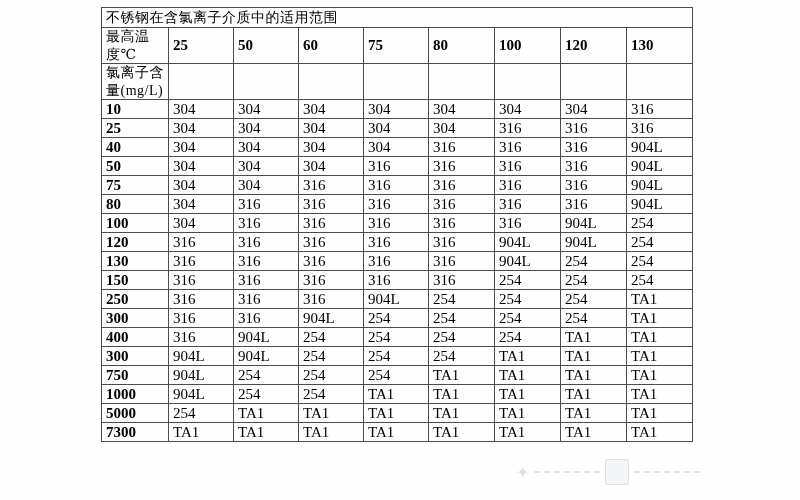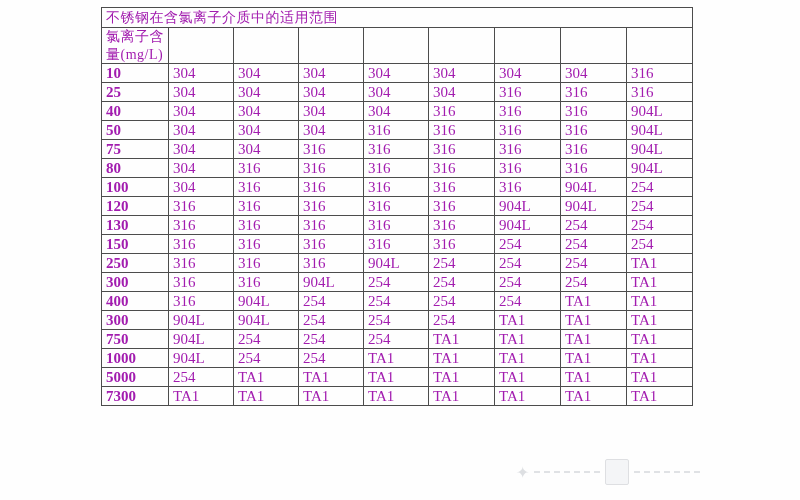--- a/index.html
+++ b/index.html
@@ -13,21 +13,21 @@
     width: 800px; height: 500px;
     background: #fefefe;
     font-family: "Liberation Serif", "DejaVu Serif", serif;
   }
   table.steel-table {
     position: absolute;
     left: 101px; top: 7px;
     width: 592px;
     border-collapse: collapse;
     table-layout: fixed;
-    color: #a21caf;
+    color: #000000;
   }
   table.steel-table td {
     border: 1.5px solid #4c4c4c;
     padding: 0 4px;
     font-size: 15px;
     line-height: 1.1;
     vertical-align: middle;
     text-align: left;
     overflow: hidden;
     white-space: nowrap;
@@ -97,20 +97,33 @@
         <col style="width:65px">
       <col style="width:66px">
         <col style="width:66px">
         <col style="width:66px">
         <col style="width:66px">
     </colgroup>
     <tbody>
       <tr class="title-row">
         <td colspan="9">不锈钢在含氯离子介质中的适用范围</td>
       </tr>
+      <tr class="header-row" id="temp-header-row">
+        <td>
+          <div class="wrap wrap-3">最高温度℃</div>
+        </td>
+      <td class="temp-cell">25</td>
+          <td class="temp-cell">50</td>
+          <td class="temp-cell">60</td>
+          <td class="temp-cell">75</td>
+          <td class="temp-cell">80</td>
+          <td class="temp-cell">100</td>
+          <td class="temp-cell">120</td>
+          <td class="temp-cell">130</td>
+        </tr>
       <tr class="label-row" id="chloride-label-row">
         <td>
           <div class="wrap wrap-4">氯离子含量(mg/L)</div>
         </td>
       <td></td>
           <td></td>
           <td></td>
           <td></td>
           <td></td>
           <td></td>

